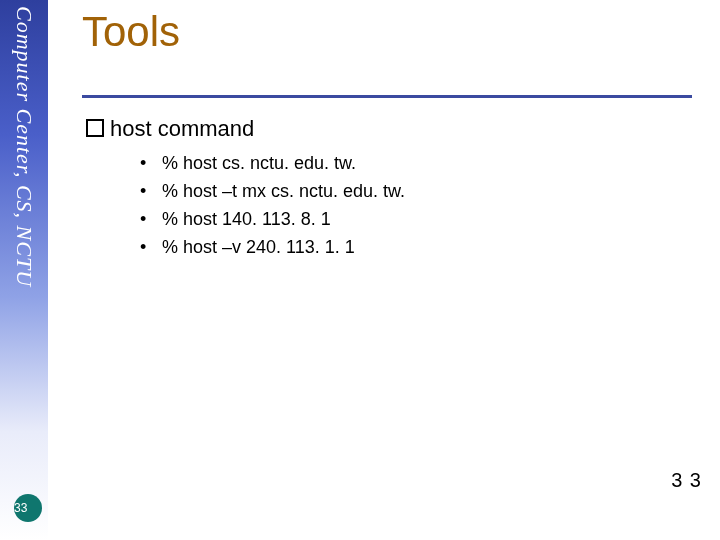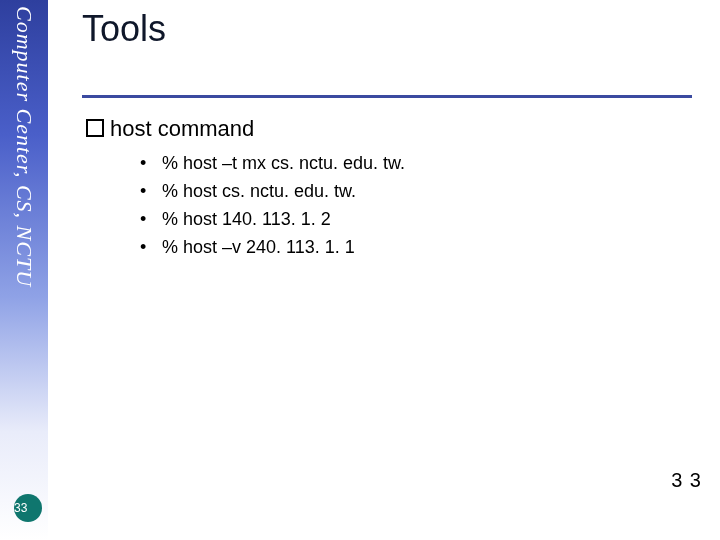--- a/index.html
+++ b/index.html
@@ -33,22 +33,22 @@
     color: #ffffff;
     letter-spacing: 1px;
     white-space: nowrap;
   }
   .title-block {
     position: absolute;
     left: 82px;
     top: 8px;
   }
   .title-line1 {
-    font-size: 36px;
-    color: #0f172a;
+    font-size: 42px;
+    color: #a16207;
     font-weight: 400;
   }
   .title-line2 {
     font-size: 32px;
     color: #3b4aa0;
     font-weight: 400;
     padding-left: 58px;
     margin-top: -4px;
   }
   .rule {
@@ -122,21 +122,21 @@
   <div class="title-line1">Tools</div>
 </div>
 
 <div class="rule"></div>
 
 <div class="section-heading">
   <span class="square"></span><span>host command</span>
 </div>
 
 <div class="bullet-list">
+  <div class="row"><span class="dot">•</span><span>% host cs. nctu. edu. tw.</span></div>
   <div class="row"><span class="dot">•</span><span>% host –t mx cs. nctu. edu. tw.</span></div>
-  <div class="row"><span class="dot">•</span><span>% host cs. nctu. edu. tw.</span></div>
-  <div class="row"><span class="dot">•</span><span>% host 140. 113. 1. 2</span></div>
+  <div class="row"><span class="dot">•</span><span>% host 140. 113. 8. 1</span></div>
   <div class="row"><span class="dot">•</span><span>% host –v 240. 113. 1. 1</span></div>
 </div>
 
 <div class="page-num-right">3 3</div>
 
 <div class="page-badge">33</div>
 
 </body></html>

